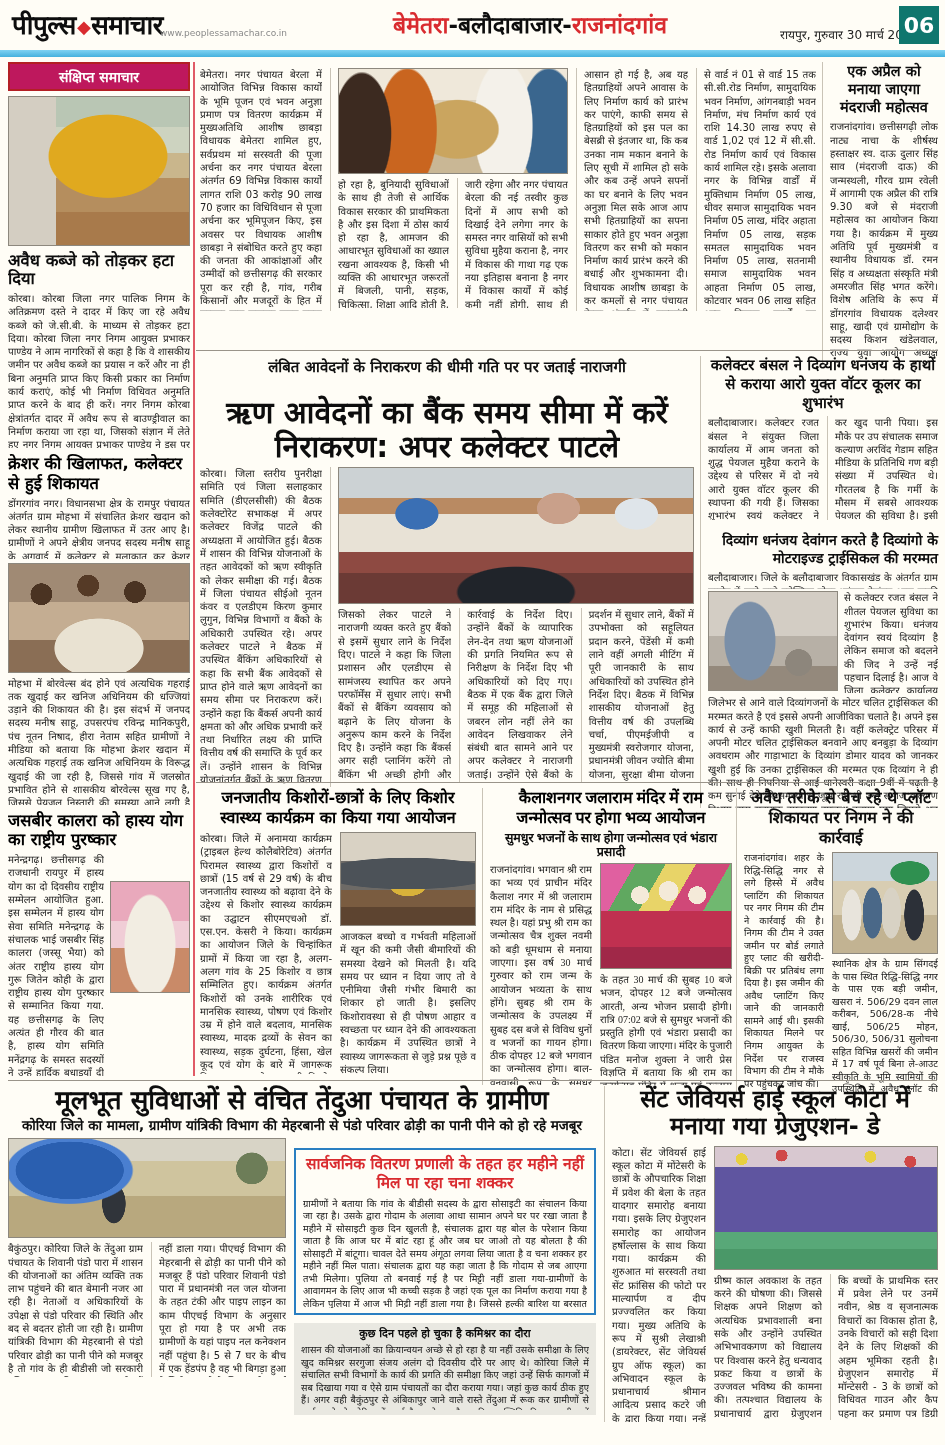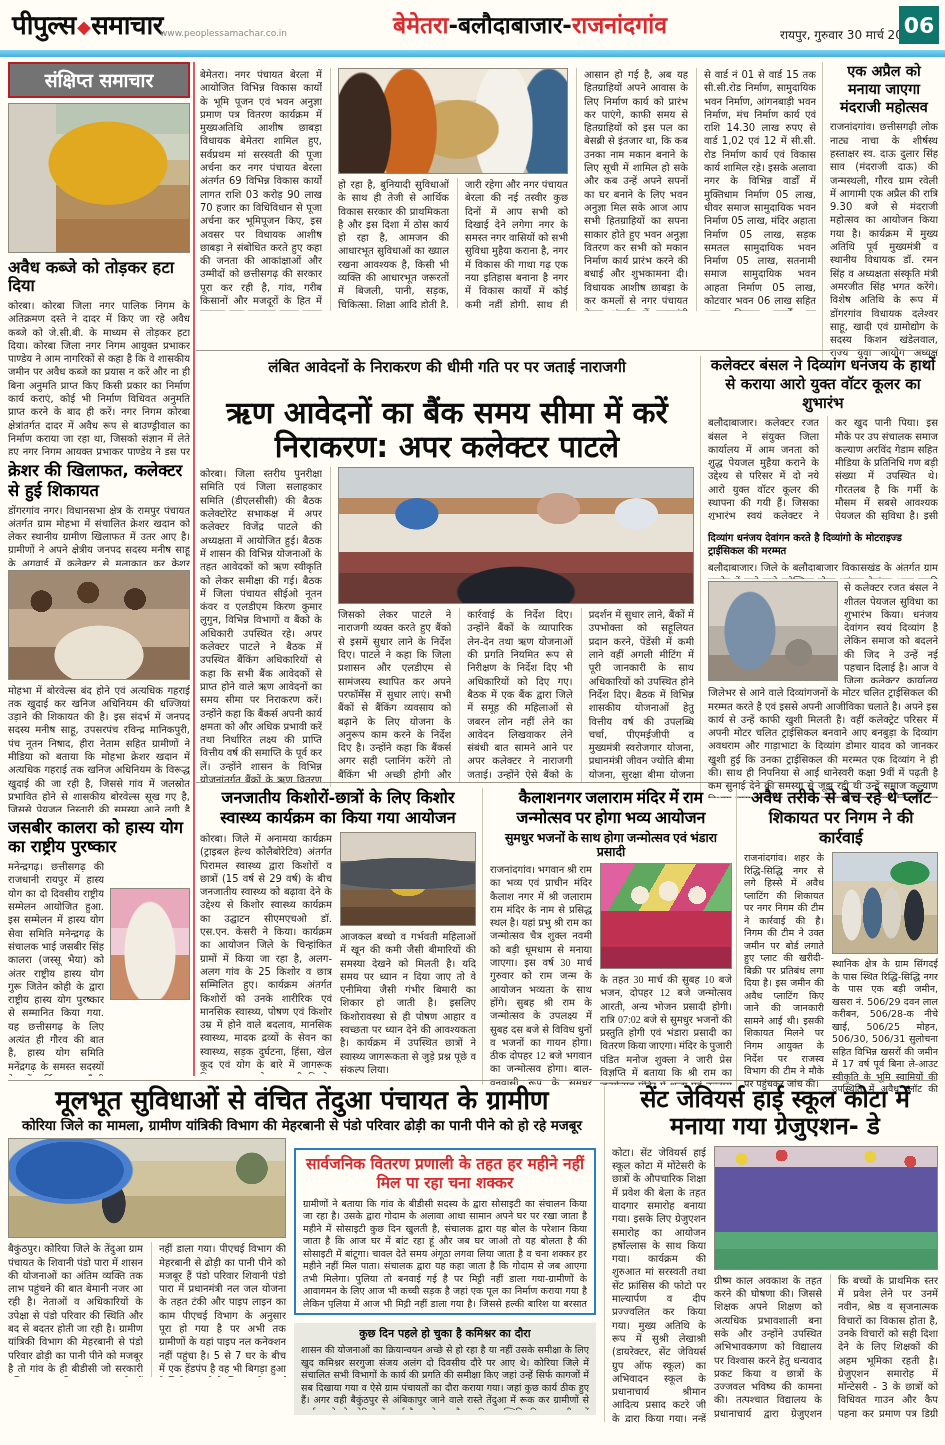--- a/index.html
+++ b/index.html
@@ -35,21 +35,21 @@
   .ph-ceremony{background:radial-gradient(ellipse 30px 62px at 10% 62%,#3c2a20 0 96%,rgba(0,0,0,0)),radial-gradient(ellipse 30px 62px at 30% 58%,#c9651f 0 96%,rgba(0,0,0,0)),radial-gradient(ellipse 42px 30px at 52% 58%,#caa55f 0 96%,rgba(0,0,0,0)),radial-gradient(ellipse 30px 66px at 72% 55%,#f4f1ea 0 96%,rgba(0,0,0,0)),radial-gradient(ellipse 30px 62px at 92% 58%,#3a668e 0 96%,rgba(0,0,0,0)),linear-gradient(180deg,#efe8da 0 30%,#ddd2bd 30% 62%,#c9b795 62%);}
   .ph-conference{background:radial-gradient(ellipse 60px 26px at 50% 92%,#20242a 0 96%,rgba(0,0,0,0)),radial-gradient(ellipse 22px 16px at 22% 34%,#3a6fb4 0 96%,rgba(0,0,0,0)),radial-gradient(ellipse 22px 16px at 62% 30%,#c9a08a 0 96%,rgba(0,0,0,0)),radial-gradient(ellipse 22px 16px at 84% 34%,#dfe5ea 0 96%,rgba(0,0,0,0)),linear-gradient(180deg,#ccd2d4 0 22%,#b98a62 22% 34%,#e8e2d6 34% 62%,#8e4a42 62% 78%,#6b3a35 78%);}
   .ph-wheelchair{background:radial-gradient(ellipse 26px 40px at 32% 50%,#7a8fa8 0 96%,rgba(0,0,0,0)),radial-gradient(circle 9px at 32% 20%,#5a3b28 0 98%,rgba(0,0,0,0)),radial-gradient(circle 22px at 70% 72%,#8d867c 0 60%,rgba(0,0,0,0) 62%),linear-gradient(180deg,#d3cdc4 0 45%,#b7b0a6 45% 75%,#94897c 75%);}
   .ph-group{background:radial-gradient(ellipse 90px 16px at 50% 44%,#4c5258 0 96%,rgba(0,0,0,0)),radial-gradient(ellipse 18px 10px at 50% 58%,#d9b23a 0 96%,rgba(0,0,0,0)),linear-gradient(180deg,#d9d2c4 0 30%,#6d6a66 30% 62%,#7a5c40 62% 80%,#5d4430 80%);}
   .ph-deity{background:radial-gradient(circle 9px at 30% 30%,#f4ead9 0 98%,rgba(0,0,0,0)),radial-gradient(circle 10px at 52% 26%,#f4ead9 0 98%,rgba(0,0,0,0)),radial-gradient(circle 9px at 74% 30%,#f4ead9 0 98%,rgba(0,0,0,0)),linear-gradient(180deg,rgba(0,0,0,0) 0 45%,#c03050 45% 80%,#a02848 80%),linear-gradient(120deg,#e060a0 0 18%,#60a860 18% 34%,#e8d468 34% 50%,#d04878 50% 68%,#70b870 68% 85%,#d060a0 85%);}
   .ph-plot{background:radial-gradient(ellipse 20px 12px at 74% 20%,#2f9050 0 96%,rgba(0,0,0,0)),radial-gradient(ellipse 10px 26px at 18% 62%,#e8e4dc 0 96%,rgba(0,0,0,0)),radial-gradient(ellipse 10px 26px at 38% 60%,#4a6888 0 96%,rgba(0,0,0,0)),radial-gradient(ellipse 10px 26px at 56% 60%,#d8d2c4 0 96%,rgba(0,0,0,0)),radial-gradient(ellipse 10px 26px at 78% 62%,#2c3038 0 96%,rgba(0,0,0,0)),linear-gradient(180deg,#ccd6dc 0 28%,#d8cdb2 28% 62%,#c2b392 62%);}
   .ph-tarp{background:radial-gradient(ellipse 64px 34px at 22% 32%,#2a5fb0 0 84%,#4a7fd0 85% 97%,rgba(0,0,0,0)),radial-gradient(ellipse 12px 20px at 38% 66%,#30343a 0 96%,rgba(0,0,0,0)),radial-gradient(circle 26px at 88% 30%,#6d7d58 0 60%,rgba(0,0,0,0) 62%),linear-gradient(180deg,#d8d4c6 0 22%,#cfc49e 22% 58%,#b8a87e 58%);}
   .ph-grad{background:radial-gradient(circle 6px at 12% 10%,#e8d040 0 98%,rgba(0,0,0,0)),radial-gradient(circle 6px at 30% 7%,#d04848 0 98%,rgba(0,0,0,0)),radial-gradient(circle 6px at 70% 8%,#e8d040 0 98%,rgba(0,0,0,0)),radial-gradient(circle 6px at 88% 12%,#d04848 0 98%,rgba(0,0,0,0)),linear-gradient(180deg,#d8c8d0 0 16%,#5f55a0 16% 70%,#58a878 70% 84%,#4a9868 84%);}
   
   .sidebar{left:8px;top:62px;width:182px;height:1014px;overflow:hidden;}
-  .sb-title{background:#737373;border:2px solid #b31f24;color:#fff;font-size:19px;font-weight:800;text-align:center;padding:3px 0;margin-bottom:5px;}
+  .sb-title{background:#be185d;border:2px solid #b31f24;color:#fff;font-size:14px;font-weight:800;text-align:center;padding:3px 0;margin-bottom:5px;}
   .sb-h{font-size:16.5px;margin:6px 0 3px;}
   
   .cgrid{display:grid;}
   .story-col{overflow:hidden;}
 </style>
 </head>
 <body>
 
 <div class="page">
 
@@ -123,21 +123,21 @@
 
   <section class="abs vline" style="left:700px;top:356px;width:230px;">
     <div>
       <h2 class="hl" style="font-size:15px;margin:0 0 4px;text-align:center;line-height:1.25;">कलेक्टर बंसल ने दिव्यांग धनंजय के हाथों से कराया आरो युक्त वॉटर कूलर का शुभारंभ</h2>
       <div class="cgrid" style="grid-template-columns:1fr 1fr;column-gap:8px;height:104px;">
         <div class="bt story-col">बलौदाबाजार। कलेक्टर रजत बंसल ने संयुक्त जिला कार्यालय में आम जनता को शुद्ध पेयजल मुहैया कराने के उद्देश्य से परिसर में दो नये आरो युक्त वॉटर कूलर की स्थापना की गयी हैं। जिसका शुभारंभ स्वयं कलेक्टर ने उपस्थित दिव्यांग धनंजय देवांगन से फीता कटवाकर किया। इस दौरान कलेक्टर बंसल ने आरो वाटर कूलर से पानी निकाल</div>
         <div class="bt story-col vline">कर खुद पानी पिया। इस मौके पर उप संचालक समाज कल्याण अरविंद गेडाम सहित मीडिया के प्रतिनिधि गण बड़ी संख्या में उपस्थित थे। गौरतलब है कि गर्मी के मौसम में सबसे आवश्यक पेयजल की सुविधा है। इसी बात को ध्यान में रखते हुए जिला कार्यालय में आने वाले आम जनता की सेवा हेतु आरो युक्त वाटर कूलर लगवाया गया है।</div>
       </div>
     </div>
     <div style="margin-top:8px;">
-      <h2 class="hl" style="font-size:10px;margin:12px 0 4px;text-align:left;line-height:1.25;">दिव्यांग धनंजय देवांगन करते है दिव्यांगो के मोटराइज्ड ट्राईसिकल की मरम्मत</h2>
+      <h2 class="hl" style="font-size:14px;margin:12px 0 4px;text-align:right;line-height:1.25;">दिव्यांग धनंजय देवांगन करते है दिव्यांगो के मोटराइज्ड ट्राईसिकल की मरम्मत</h2>
       <div class="bt story-col" style="height:18px;">बलौदाबाजार। जिले के बलौदाबाजार विकासखंड के अंतर्गत ग्राम लाहोद में रहने वाले इलेक्ट्रिक मोटर धनंजय देवांगन आज काफी खुश थे जिनके हाथों</div>
       <div style="display:flex;gap:6px;height:102px;margin-top:2px;">
         <div class="ph ph-wheelchair" style="width:130px;height:100px;flex:none;"></div>
         <div class="bt story-col">से कलेक्टर रजत बंसल ने शीतल पेयजल सुविधा का शुभारंभ किया। धनंजय देवांगन स्वयं दिव्यांग है लेकिन समाज को बदलने की जिद ने उन्हें नई पहचान दिलाई है। आज वे जिला कलेक्टर कार्यालय में समाज कल्याण विभाग के अन्तर्गत</div>
       </div>
       <div class="bt story-col" style="height:112px;margin-top:3px;">जिलेभर से आने वाले दिव्यांगजनों के मोटर चलित ट्राईसिकल की मरम्मत करते है एवं इससे अपनी आजीविका चलाते है। अपने इस कार्य से उन्हें काफी खुशी मिलती है। वहीं कलेक्ट्रेट परिसर में अपनी मोटर चलित ट्राईसिकल बनवाने आए बनबुड़ा के दिव्यांग अवधराम और गाड़ाभाटा के दिव्यांग डोमार यादव को जानकर खुशी हुई कि उनका ट्राईसिकल की मरम्मत एक दिव्यांग ने ही की। साथ ही निपनिया से आई धानेस्वरी कक्षा 9वीं में पढ़ती है कम सुनाई देने की समस्या से जूझ रही थी उन्हें समाज कल्याण विभाग द्वारा सहायक उपकरण उपलब्ध कराया गया जिससे अब वह काफी खुश है अब उन्हें अपनी स्कूल की पढ़ाई में किसी भी प्रकार की असुविधा नहीं होती।</div>
     </div>
   </section>
 
   <div class="abs hr" style="left:196px;top:782px;width:741px;"></div>

